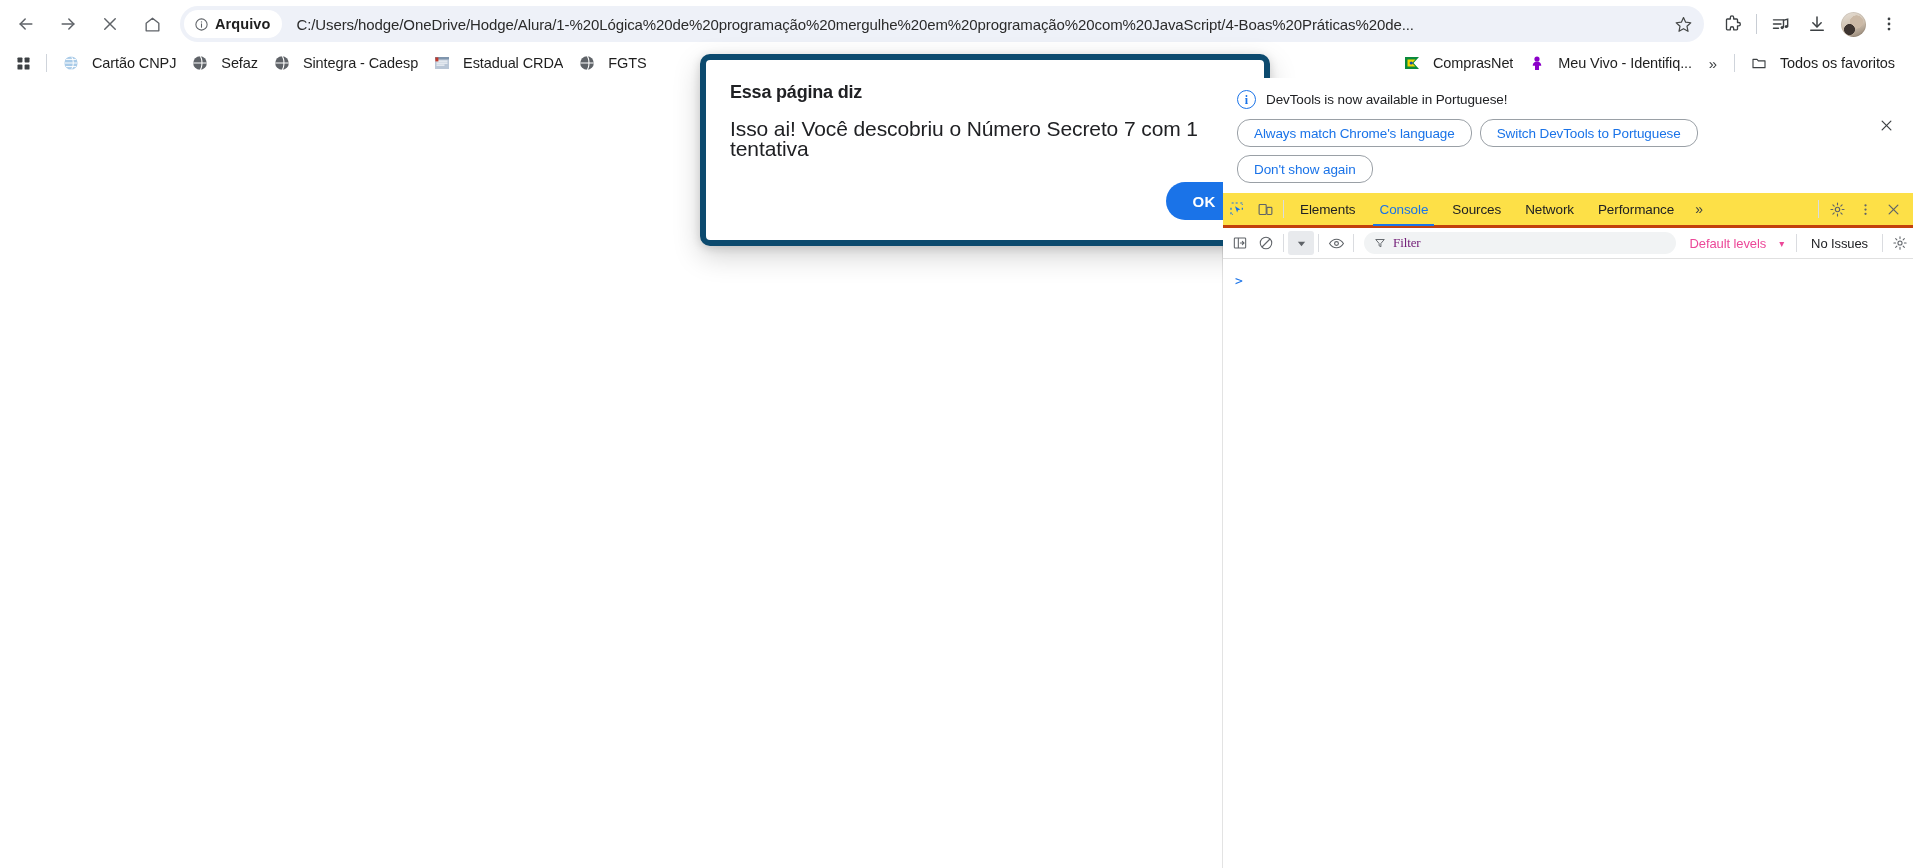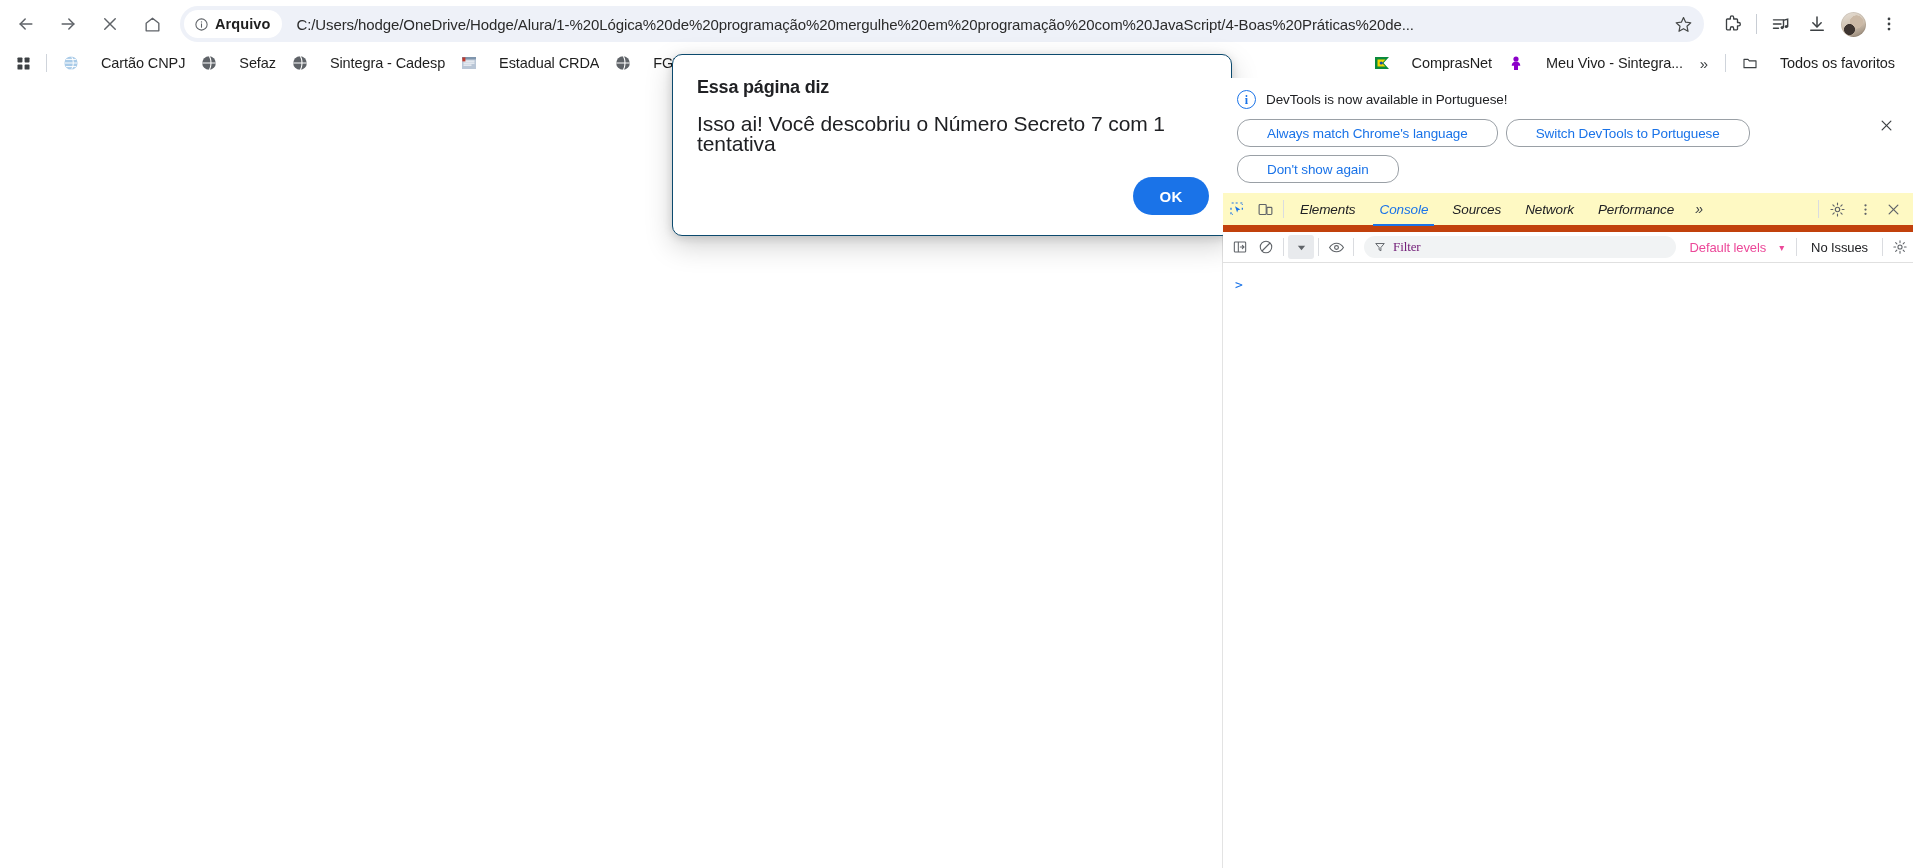--- a/index.html
+++ b/index.html
@@ -64,21 +64,21 @@
   .bookmarks{
     position:absolute;left:0;top:48px;width:1913px;height:30px;
     background:#ffffff;display:flex;align-items:center;
   }
   .bm-apps{
     width:30px;height:26px;margin-left:8px;flex:none;
     display:flex;align-items:center;justify-content:center;
   }
   .bm-sep{width:1px;height:18px;background:#cfd4db;margin:0 8px;flex:none;}
   .bm{
-    display:flex;align-items:center;gap:22px;height:24px;
+    display:flex;align-items:center;gap:13px;height:24px;
     padding:0 8px;border-radius:6px;flex:none;max-width:180px;
   }
   .bm .lbl{
     font-size:14.5px;color:#1f1f1f;white-space:nowrap;
     overflow:hidden;text-overflow:ellipsis;letter-spacing:-.1px;
   }
   .fav{width:16px;height:16px;flex:none;border-radius:2px;display:block;}
   .bm-spacer{flex:1;min-width:0;}
   .bm-chev{
     width:26px;height:24px;flex:none;display:flex;align-items:center;
@@ -89,24 +89,24 @@
   .page{
     position:absolute;left:0;top:78px;width:1223px;height:790px;background:#ffffff;
   }
   
   .splitline{
     position:absolute;left:1222px;top:78px;width:1px;height:790px;background:#e3e3e3;
   }
 
   
   .dialog{
-    position:absolute;left:672px;top:54px;width:558px;height:180px;
+    position:absolute;left:700px;top:54px;width:558px;height:180px;
     background:#ffffff;border-radius:10px;
     box-shadow:0 2px 10px rgba(0,0,0,.14),0 10px 28px rgba(0,0,0,.18);
-    border:1px solid #0c4a6e;
+    border:6px solid #0c4a6e;
   }
   .dlg-title{
     position:absolute;left:24px;top:22px;
     font-size:18px;font-weight:700;color:#202124;letter-spacing:-.2px;
   }
   .dlg-msg{
     position:absolute;left:24px;top:59px;right:22px;
     font-size:21px;color:#202124;line-height:20px;letter-spacing:-.1px;
   }
   .dlg-ok{
@@ -133,31 +133,31 @@
     border:1.6px solid #1a73e8;color:#1a73e8;font-size:12px;font-weight:700;
     display:flex;align-items:center;justify-content:center;
     font-family:"Liberation Serif", serif;line-height:1;
   }
   .dt-banner-text{
     margin-left:10px;font-size:13.5px;color:#202124;letter-spacing:-.1px;
   }
   .dt-chips{display:flex;flex-wrap:wrap;gap:8px;padding:10px 14px 0 14px;max-width:560px;}
   .chip{
     border:1px solid #9aa0a6;border-radius:13px;height:26px;
-    padding:0 29px;display:flex;align-items:center;
+    padding:0 16px;display:flex;align-items:center;
     color:#1a73e8;font-size:13.5px;background:#ffffff;letter-spacing:-.1px;
   }
   .banner-x{
     position:absolute;right:16px;top:36px;width:22px;height:22px;
     display:flex;align-items:center;justify-content:center;color:#3c4043;
   }
 
   .dt-tabbar{
     display:flex;align-items:center;height:32px;width:690px;
-    border-bottom:7px solid #c2410c;background:#fef9c3;position:relative;font-style:italic;
+    border-bottom:3px solid #c2410c;background:#fde047;position:relative;
   }
   .dt-iconbtn{
     width:28px;height:26px;display:flex;align-items:center;justify-content:center;
     color:#5f6368;flex:none;border-radius:4px;
   }
   .dt-iconbtn.active{color:#1a73e8;}
   .dt-tab{
     height:31px;padding:0 12px;display:flex;align-items:center;
     font-size:13.5px;color:#202124;flex:none;position:relative;letter-spacing:-.1px;
   }
@@ -355,21 +355,21 @@
         <circle cx="7.2" cy="8" r="1.6" fill="#1b4fa0"></circle>
       </svg>
       <span class="lbl">ComprasNet</span>
     </div>
 
     <div class="bm">
       <svg class="fav" viewBox="0 0 16 16">
         <circle cx="8" cy="4" r="2.6" fill="#8b00c9"></circle>
         <path d="M8 6.6c2.6 0 4.3 1.8 4.3 4.1H10v4.3H6v-4.3H3.7C3.7 8.4 5.4 6.6 8 6.6z" fill="#8b00c9"></path>
       </svg>
-      <span class="lbl">Meu Vivo - Sintegra...</span>
+      <span class="lbl">Meu Vivo - Identifiq...</span>
     </div>
 
     <div class="bm-chev">»</div>
     <div class="bm-sep"></div>
 
     <div class="bm" style="max-width:220px;margin-right:10px">
       <svg class="fav" viewBox="0 0 24 24" fill="none" stroke="#3c4043" stroke-width="1.7" stroke-linejoin="round">
         <path d="M3 6.5h6l2 2.3h10V19H3z"></path>
       </svg>
       <span class="lbl">Todos os favoritos</span>

